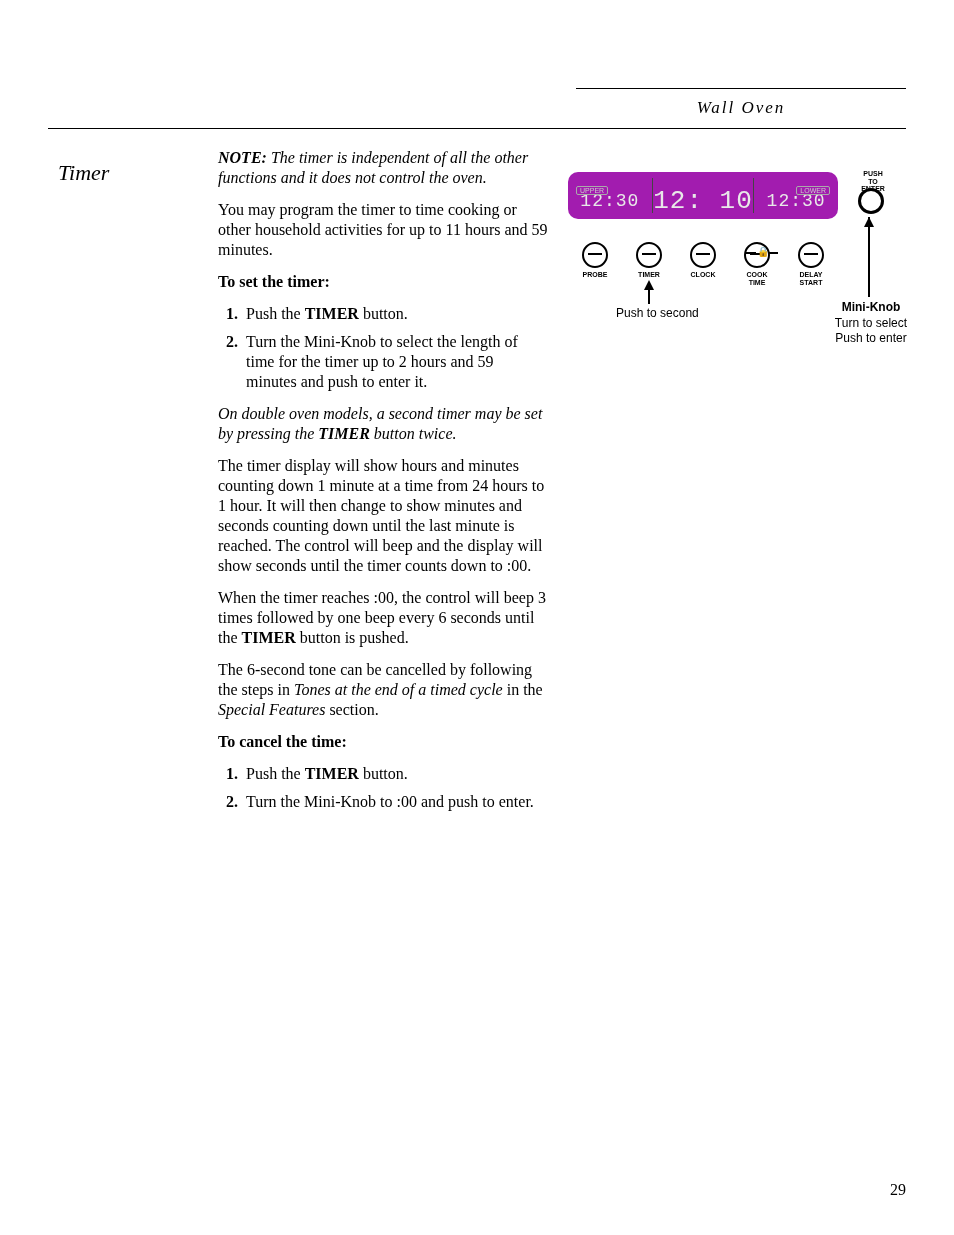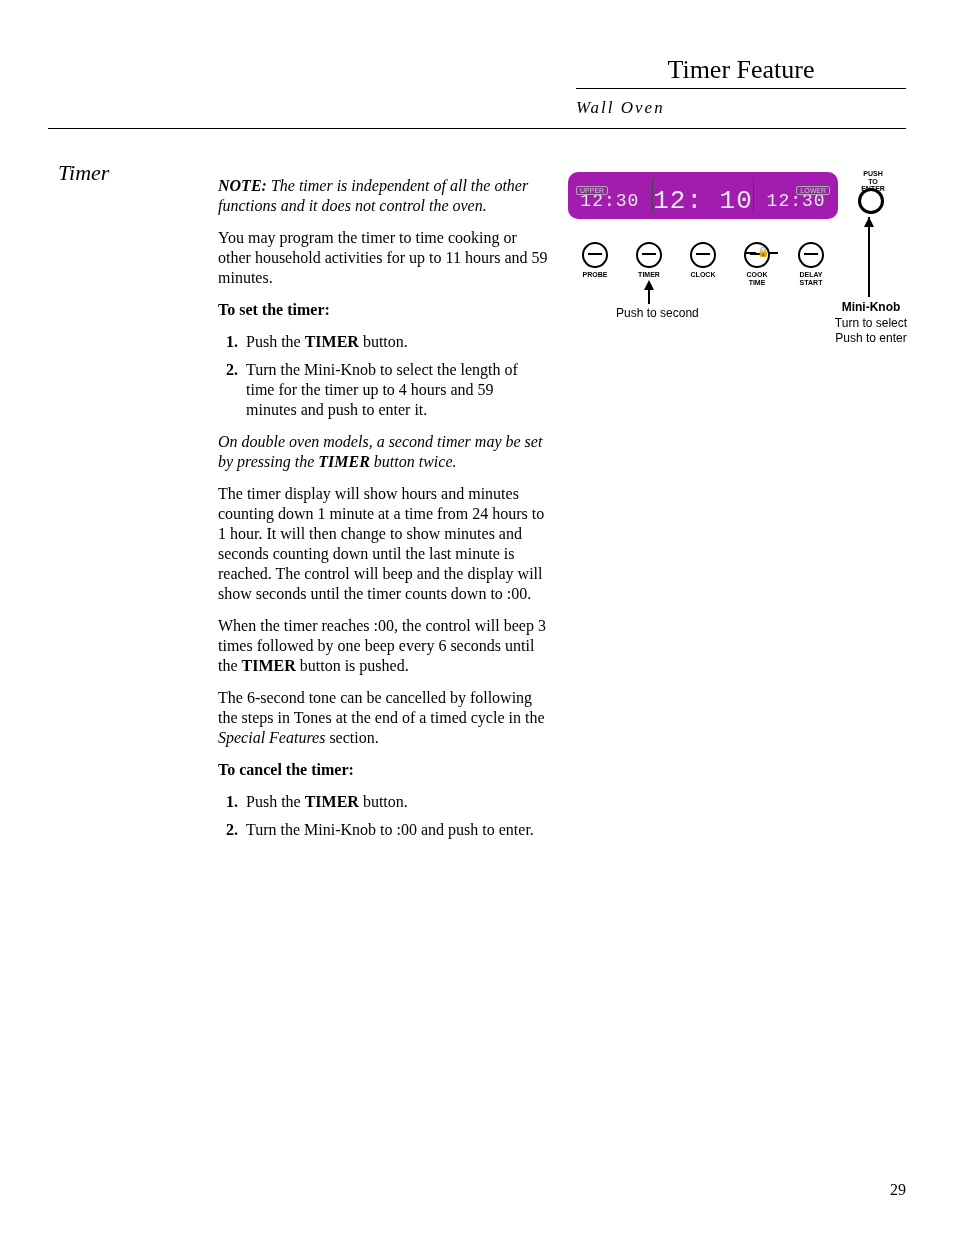--- a/index.html
+++ b/index.html
@@ -1,22 +1,22 @@
 <!DOCTYPE html>
 <html><head>
 <meta charset="utf-8">
 <style>
   html,body{margin:0;padding:0;background:#fff;color:#000;font-family:"Times New Roman",Times,serif;}
   .page{width:954px;height:1235px;position:relative;box-sizing:border-box;padding:55px 48px 40px 48px;}
   .hdr-title{position:absolute;top:55px;right:48px;width:330px;text-align:center;font-size:26px;}
   .hdr-rule-1{position:absolute;top:88px;right:48px;width:330px;border-top:1.5px solid #000;}
-  .hdr-sub{position:absolute;top:98px;right:48px;width:330px;font-style:italic;font-size:17px;letter-spacing:2px;}
+  .hdr-sub{position:absolute;top:98px;right:48px;width:330px;text-align:center;font-style:italic;font-size:17px;letter-spacing:2px;}
   .hdr-rule-2{position:absolute;top:128px;left:48px;right:48px;border-top:1.5px solid #000;}
   .side-h{position:absolute;top:160px;left:58px;font-style:italic;font-size:22px;}
-  .col1{position:absolute;top:176px;left:218px;width:330px;font-size:16px;line-height:1.25;}
+  .col1{position:absolute;top:148px;left:218px;width:330px;font-size:16px;line-height:1.25;}
   .col1 p{margin:0 0 12px 0;}
   .col1 .note-line{font-style:italic;}
   .col1 .note-label{font-weight:bold;font-style:italic;}
   .col1 .bold{font-weight:bold;}
   .col1 ol{margin:0 0 12px 0;padding-left:24px;}
   .col1 ol li{margin-bottom:8px;padding-left:4px;}
   .col1 ol li::marker{font-weight:bold;}
   .col2{position:absolute;top:160px;left:568px;width:340px;font-size:14px;}
   .caption{font-style:italic;font-family:Arial,Helvetica,sans-serif;font-size:13px;}
   .panel-wrap{position:relative;margin-top:12px;height:200px;font-family:Arial,Helvetica,sans-serif;}
@@ -38,50 +38,49 @@
   .arrow-up{position:absolute;width:0;height:0;border-left:5px solid transparent;border-right:5px solid transparent;border-bottom:10px solid #000;}
   .arrow-stem{position:absolute;width:2px;background:#000;}
   .push-lbl{position:absolute;font-size:12px;font-family:Arial,Helvetica,sans-serif;}
   .mini-lbl{position:absolute;font-size:12px;font-family:Arial,Helvetica,sans-serif;text-align:center;line-height:1.3;}
   .pnum{position:absolute;bottom:36px;right:48px;font-size:16px;text-align:center;}
 </style>
 </head>
 <body>
 
 <div class="page">
-  <div class="hdr-title">Timer Feature</div>
   <div class="hdr-rule-1"></div>
   <div class="hdr-sub">Wall Oven</div>
   <div class="hdr-rule-2"></div>
 
   <div class="side-h">Timer</div>
 
   <div class="col1">
     <p class="note-line">
       <span class="note-label">NOTE:</span><span> The timer is independent of all the other functions and it does not control the oven.</span>
     </p>
     <p>You may program the timer to time cooking or other household activities for up to 11 hours and 59 minutes.</p>
     <p class="bold">To set the timer:</p>
     <ol>
       <li>
         <span>Push the </span><span class="bold">TIMER</span><span> button.</span>
       </li>
-      <li>Turn the Mini-Knob to select the length of time for the timer up to 4 hours and 59 minutes and push to enter it.</li>
+      <li>Turn the Mini-Knob to select the length of time for the timer up to 2 hours and 59 minutes and push to enter it.</li>
     </ol>
     <p class="note-line">
       <span>On double oven models, a second timer may be set by pressing the </span><span class="note-label">TIMER</span><span> button twice.</span>
     </p>
     <p>The timer display will show hours and minutes counting down 1 minute at a time from 24 hours to 1 hour. It will then change to show minutes and seconds counting down until the last minute is reached. The control will beep and the display will show seconds until the timer counts down to :00.</p>
     <p>
       <span>When the timer reaches :00, the control will beep 3 times followed by one beep every 6 seconds until the </span><span class="bold">TIMER</span><span> button is pushed.</span>
     </p>
     <p>
-      <span>The 6-second tone can be cancelled by following the steps in </span><span style="">Tones at the end of a timed cycle</span><span> in the </span><span style="font-style:italic">Special Features</span><span> section.</span>
+      <span>The 6-second tone can be cancelled by following the steps in </span><span style="font-style:italic">Tones at the end of a timed cycle</span><span> in the </span><span style="font-style:italic">Special Features</span><span> section.</span>
     </p>
-    <p class="bold">To cancel the timer:</p>
+    <p class="bold">To cancel the time:</p>
     <ol>
       <li>
         <span>Push the </span><span class="bold">TIMER</span><span> button.</span>
       </li>
       <li>Turn the Mini-Knob to :00 and push to enter.</li>
     </ol>
   </div>
 
   <div class="col2">
     <div class="panel-wrap">

